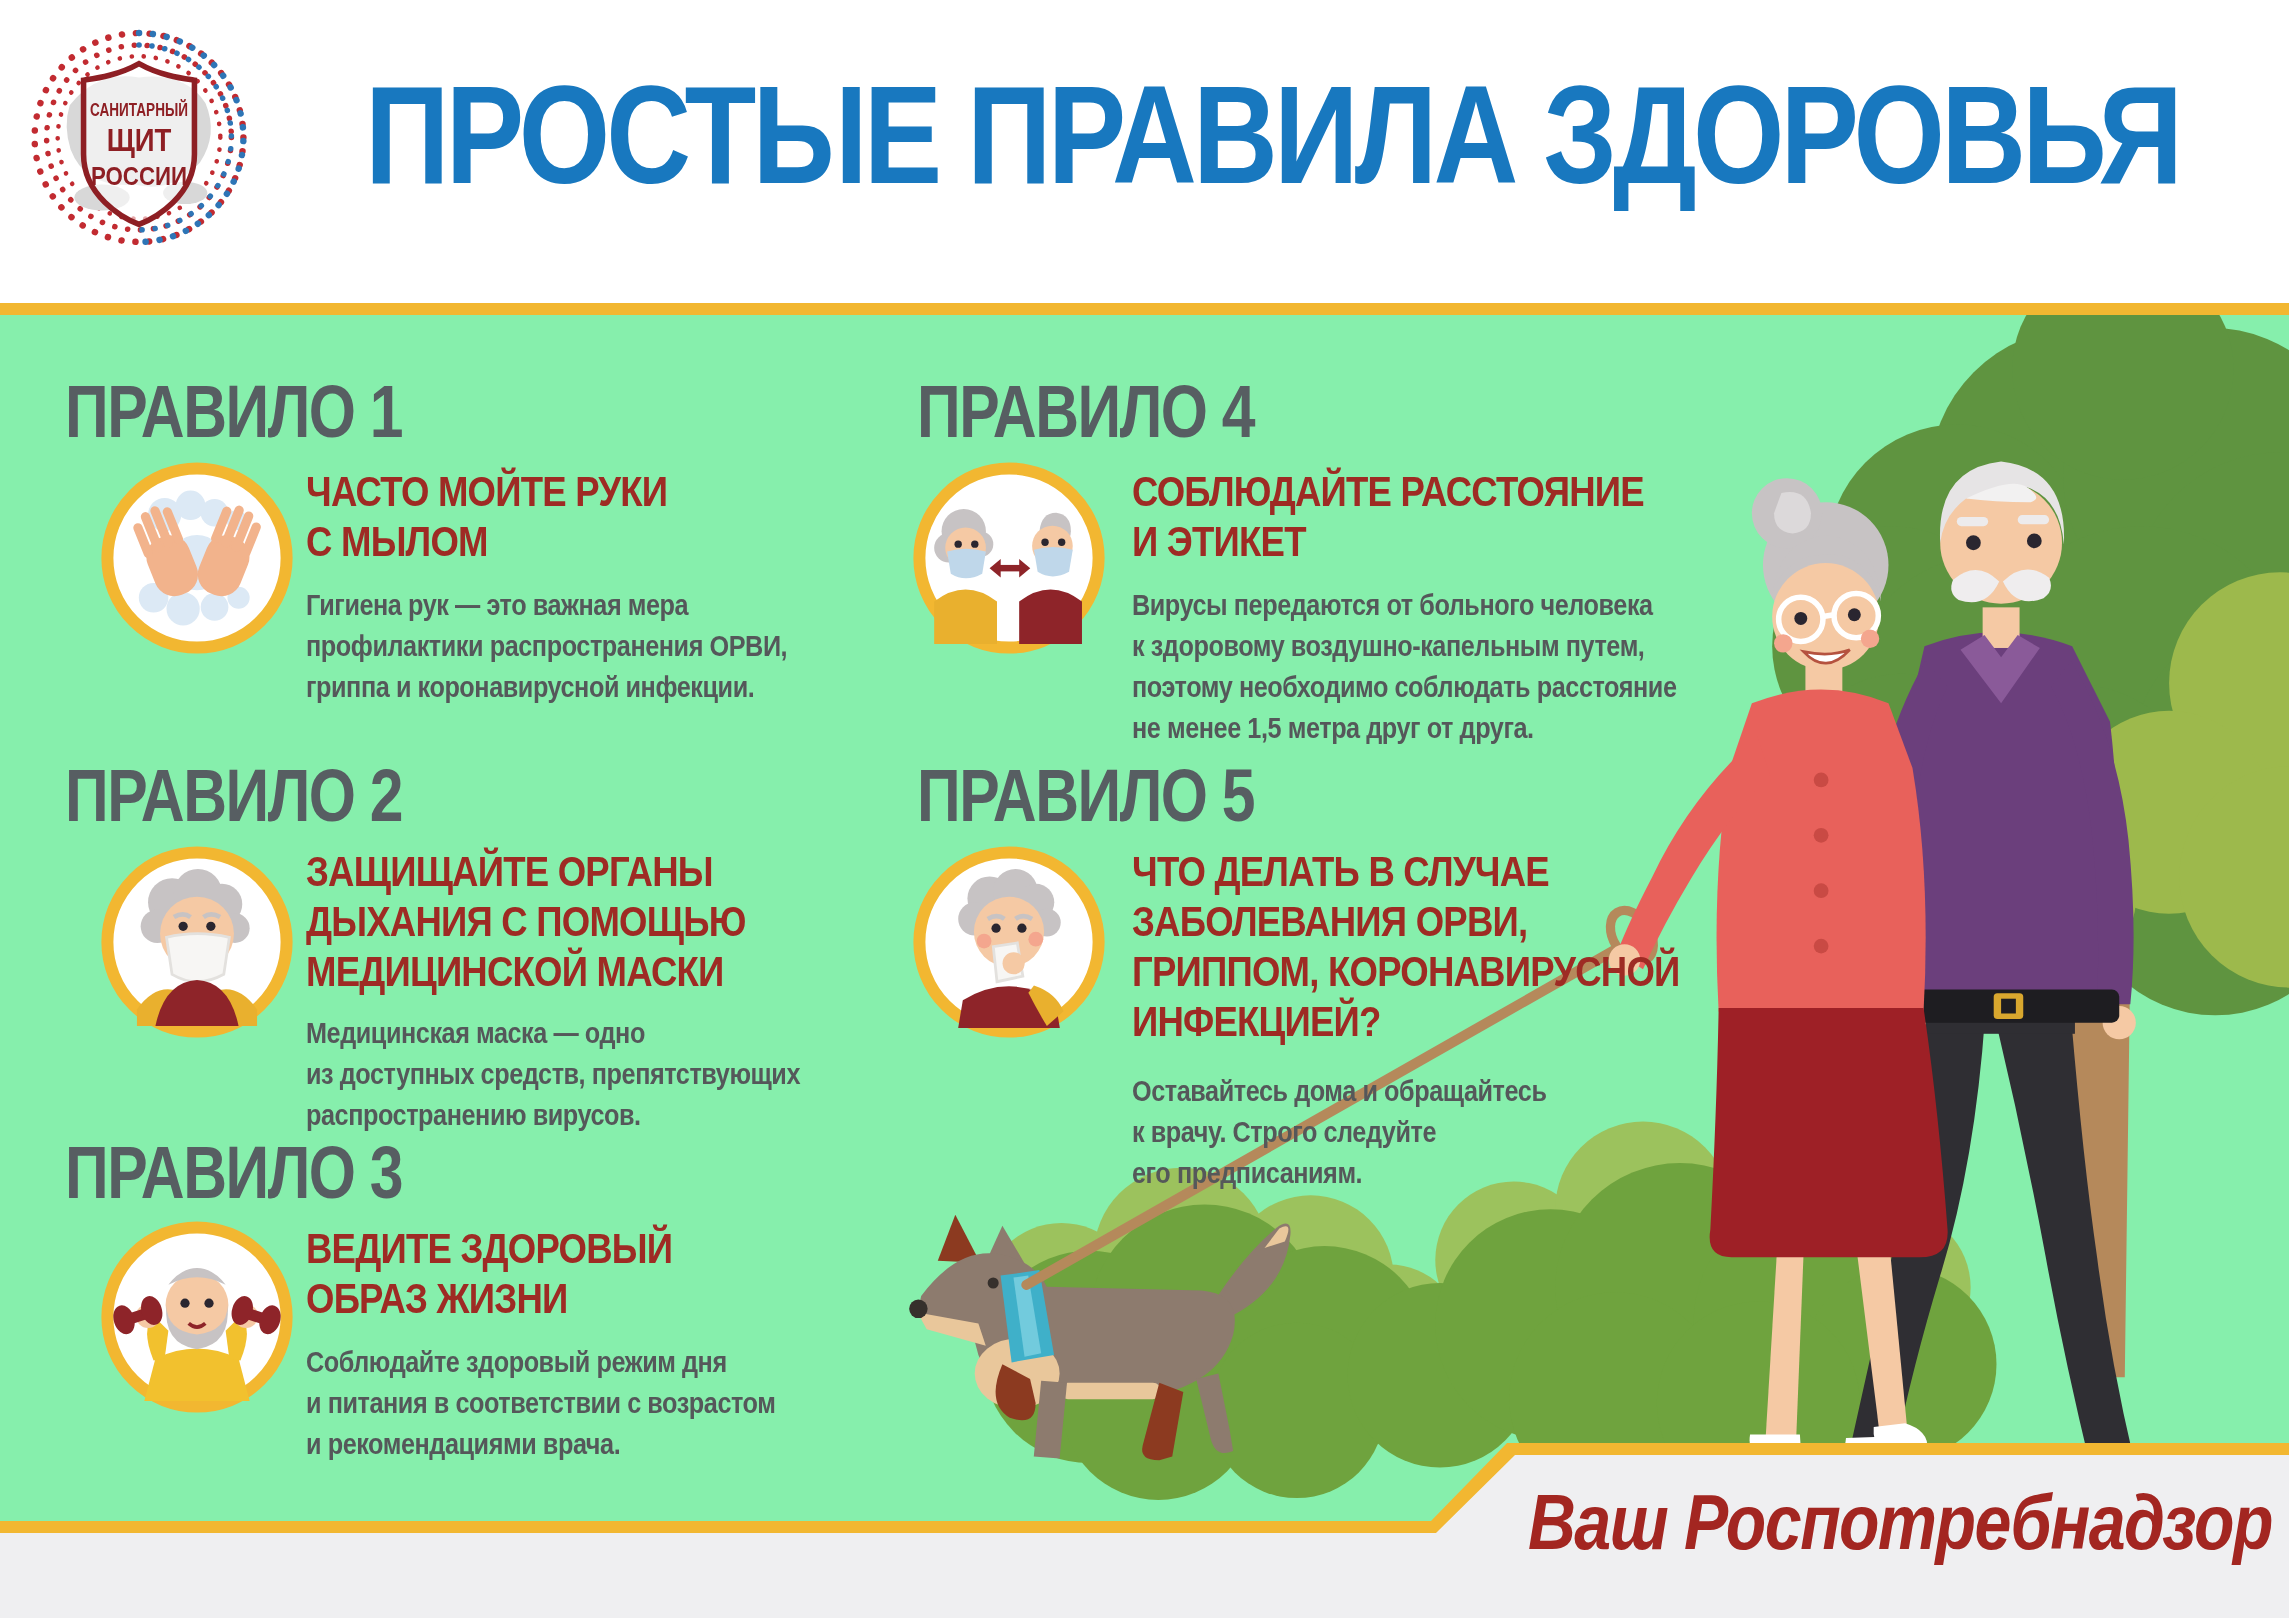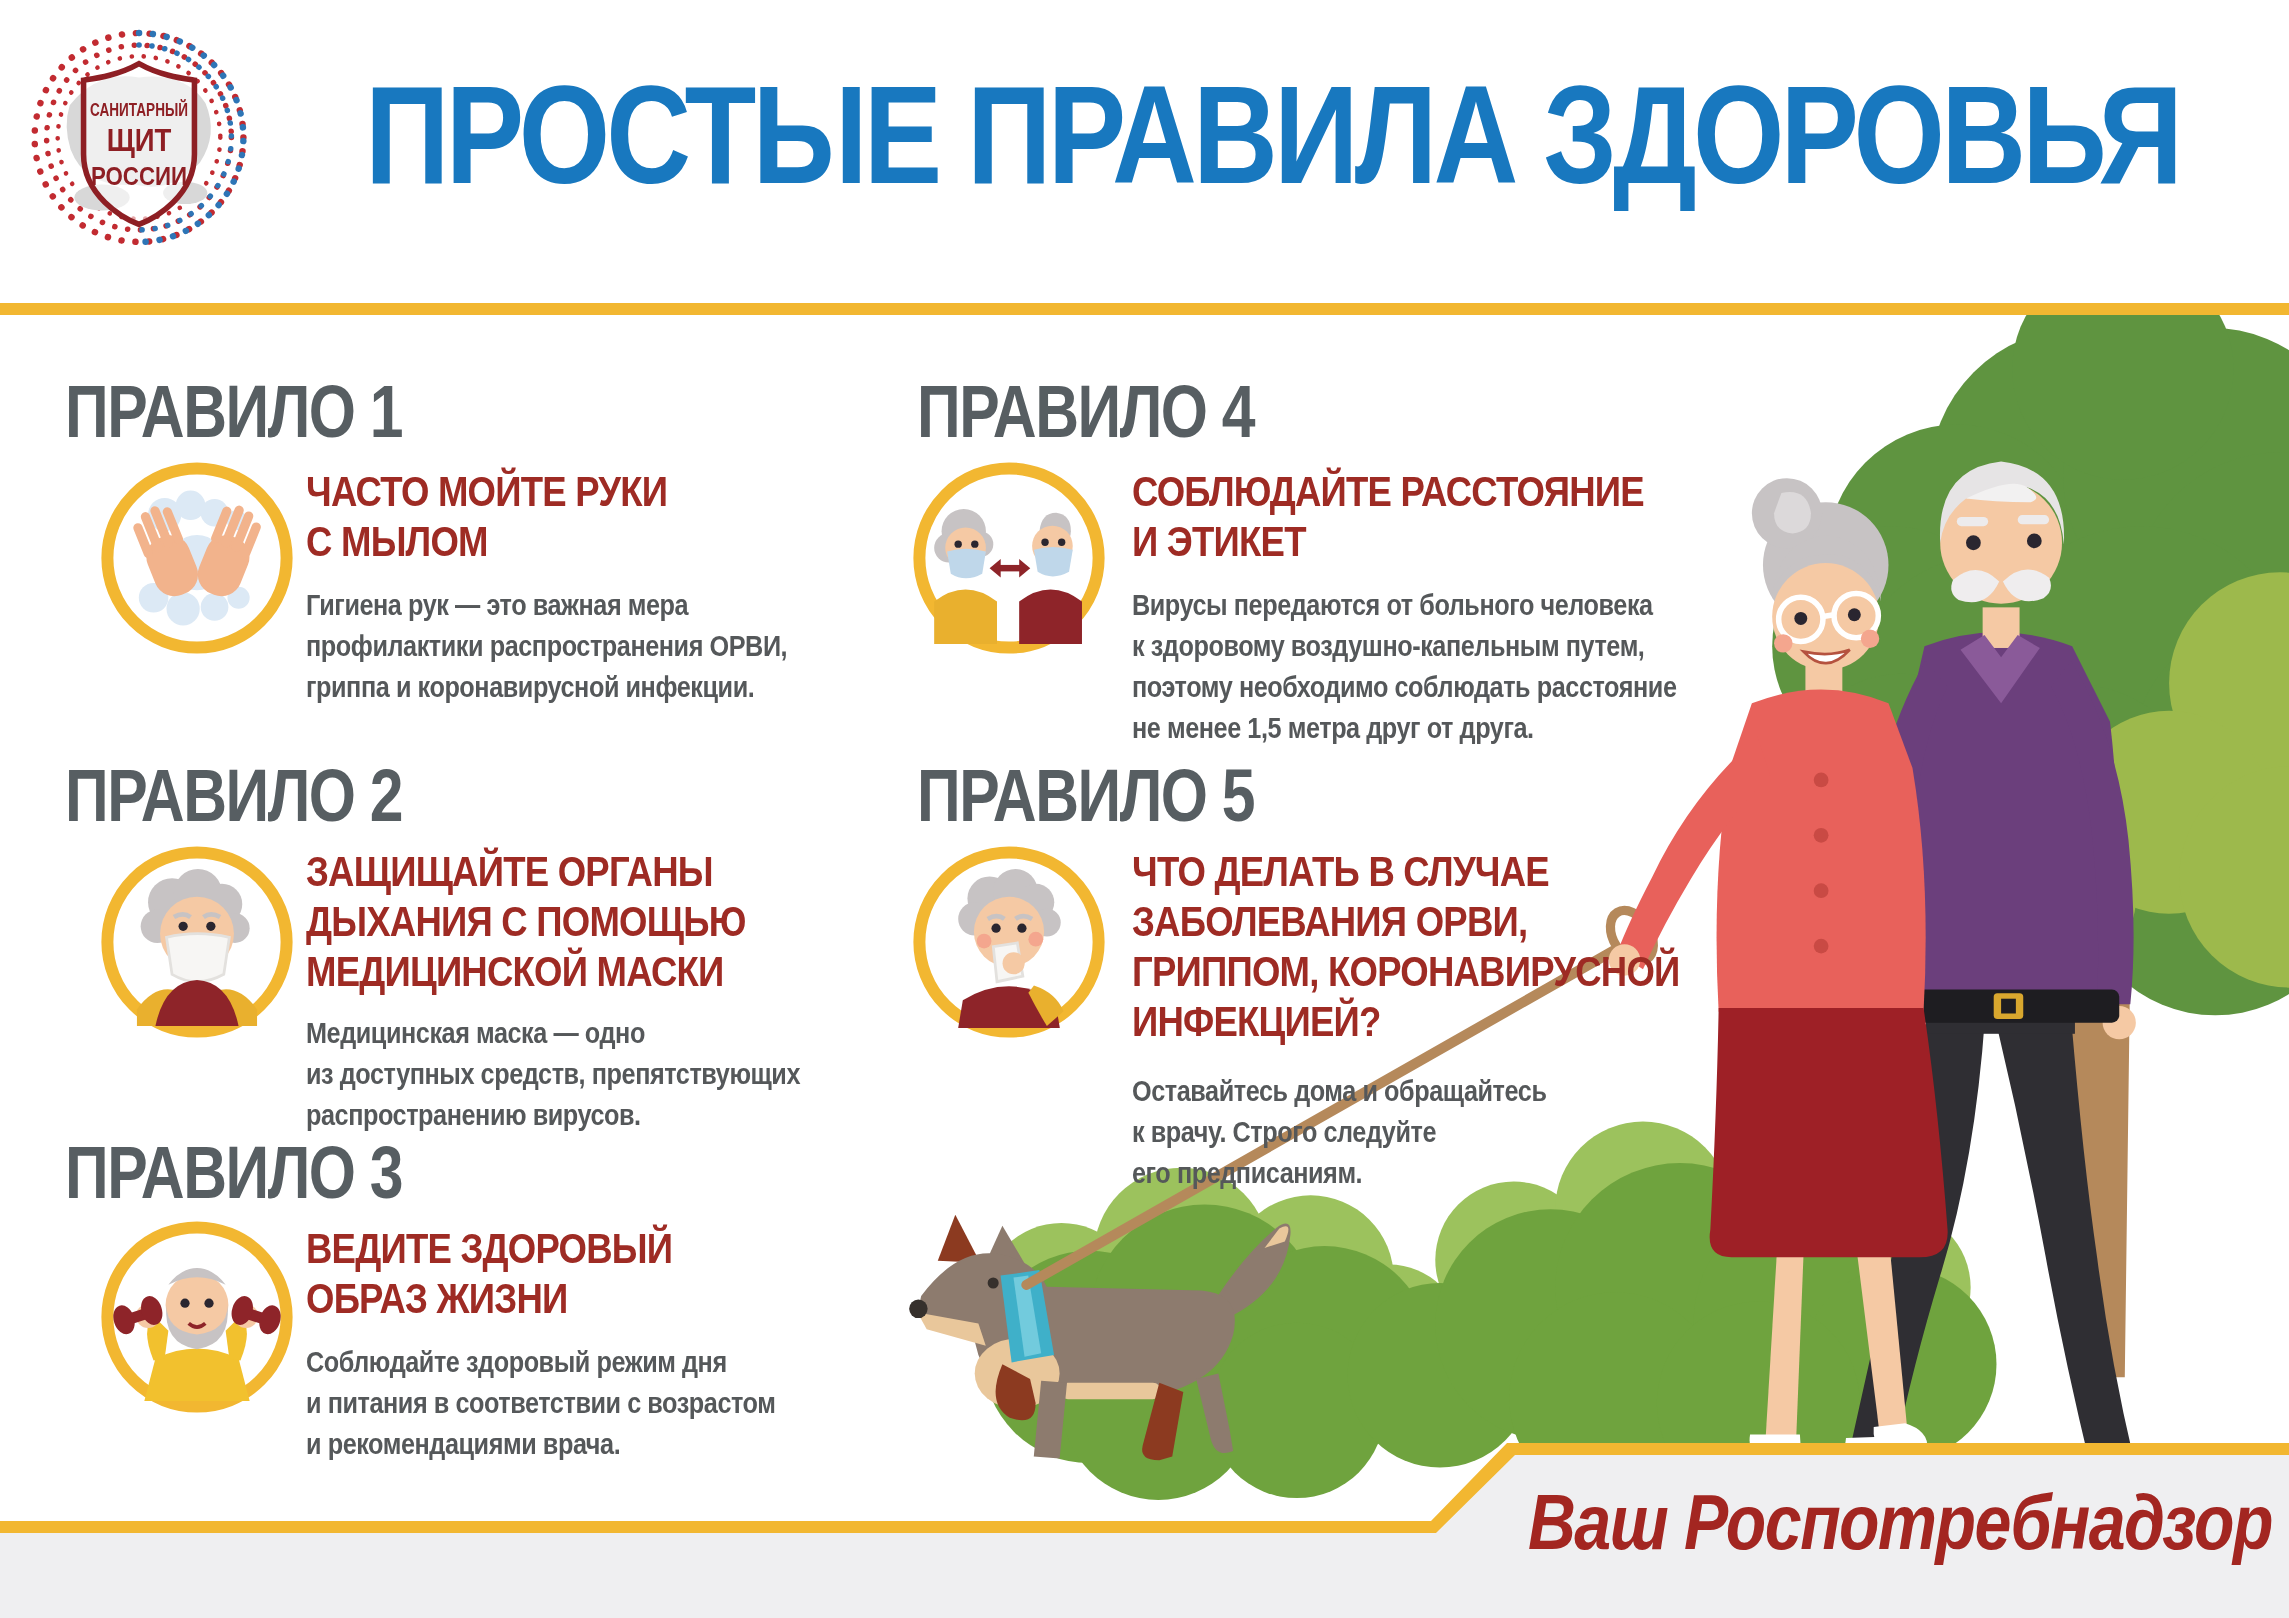--- a/index.html
+++ b/index.html
@@ -1,16 +1,16 @@
 <!DOCTYPE html>
 <html style="font-size:14.8px"><head>
 <meta charset="utf-8">
 <style>
   html,body{margin:0;padding:0;background:#888;}
-  .poster{position:relative;width:2290px;height:1619px;background:#ffffff;overflow:hidden;
+  .poster{position:relative;width:2290px;height:1619px;background:#86efac;overflow:hidden;
           font-family:"Liberation Sans",sans-serif;}
 
   
   .header{position:absolute;left:0;top:0;width:2290px;height:303px;background:#FFFFFF;z-index:3;}
   .divider{position:absolute;left:0;top:303px;width:2290px;height:12px;background:#F2B731;z-index:3;}
   .logo{position:absolute;left:28px;top:22px;z-index:4;}
   .title{position:absolute;left:365px;top:54px;z-index:4;font-size:140px;font-weight:bold;
          color:#1878BF;letter-spacing:-4.6px;white-space:nowrap;
          transform:scaleX(.84);transform-origin:0 0;}
 

